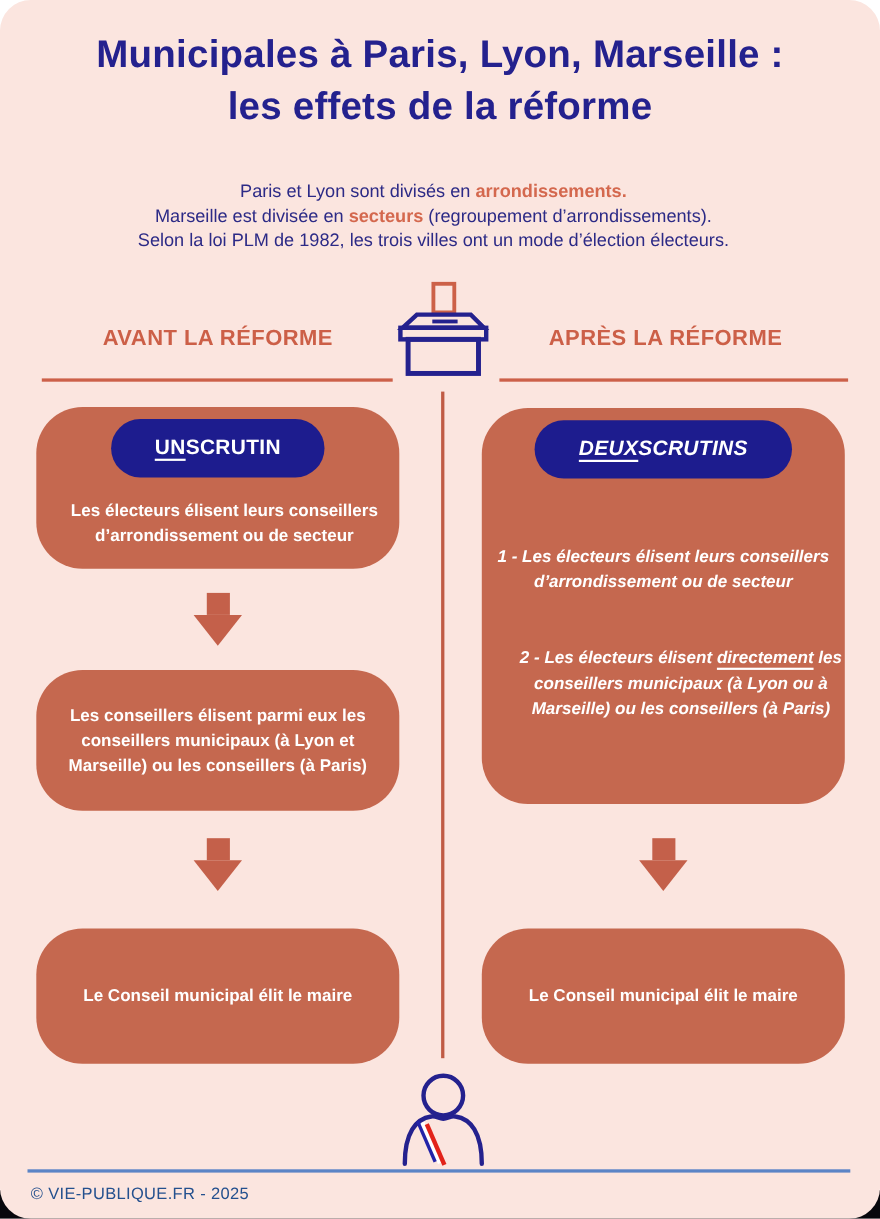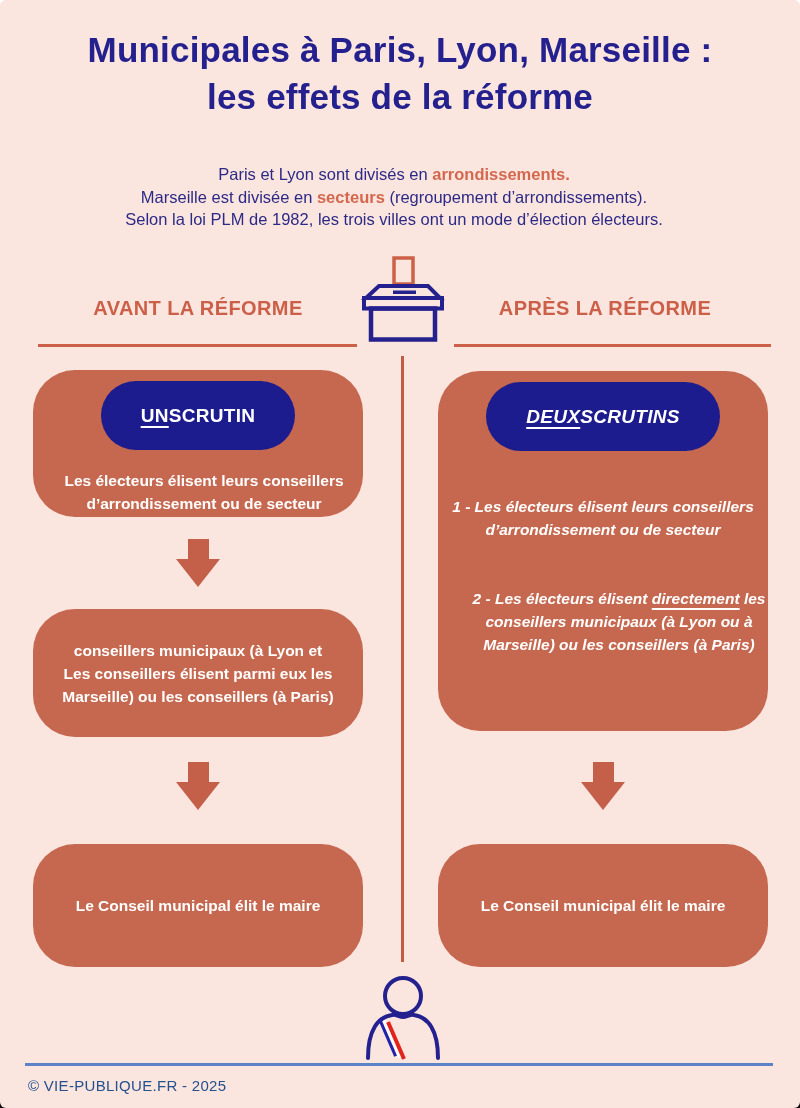--- a/index.html
+++ b/index.html
@@ -3,21 +3,21 @@
 <meta charset="utf-8">
 <style>
   html,body{margin:0;padding:0;}
   body{
     width:800px;height:1108px;position:relative;overflow:hidden;
     background:#ffffff;font-family:"Liberation Sans",sans-serif;
   }
   .bottom-outside{position:absolute;left:0;bottom:0;width:800px;height:26px;background:#07070c;}
   .page{
     position:absolute;left:0;top:0;width:800px;height:1108px;
-    background:#fbe5df;border-radius:6px;overflow:hidden;z-index:1;
+    background:#fbe5df;border-radius:28px;overflow:hidden;z-index:1;
   }
   .title{
     position:absolute;top:26px;left:0;width:800px;margin:0;text-align:center;
     color:#24218e;font-size:35px;line-height:47px;font-weight:bold;letter-spacing:.2px;
   }
   .intro{
     position:absolute;top:163px;left:0;width:788px;margin:0;text-align:center;
     color:#2c2a86;font-size:16.5px;line-height:22.5px;font-weight:400;
   }
   .intro .accent{color:#d4684e;font-weight:bold;}
@@ -45,21 +45,21 @@
   .c3{left:33px;top:844px;height:123px;display:flex;align-items:center;justify-content:center;}
   .ctall{left:438px;top:371px;height:360px;font-style:italic;}
   .c4{left:438px;top:844px;height:123px;display:flex;align-items:center;justify-content:center;}
   .c1 .card-text{margin-top:19px;padding-left:12px;}
   .ctall .card-text{position:absolute;left:0;width:330px;}
   .ctall .p1{top:124px;}
   .ctall .p2{top:216px;margin-left:16px;}
 
   .badge-row{text-align:center;margin-top:11px;}
   .badge{
-    display:inline-flex;align-items:center;justify-content:center;height:69px;
+    display:inline-flex;align-items:center;justify-content:center;height:53px;
     padding:0 40px;background:#1d1c8e;border-radius:999px;color:#fff;
     font-size:19px;font-weight:bold;letter-spacing:.3px;
   }
   .ul{text-decoration:underline;text-underline-offset:4px;text-decoration-thickness:2px;}
 
   .arrow{position:absolute;width:330px;display:flex;flex-direction:column;align-items:center;}
   .arrow .stem{width:21px;height:20px;background:#c4604a;}
   .arrow .head{width:0;height:0;border-left:22px solid transparent;border-right:22px solid transparent;border-top:28px solid #c4604a;}
   .a1{left:33px;top:539px;}
   .a2{left:33px;top:762px;}
@@ -114,22 +114,22 @@
     </p>
   </div>
 
   <div class="arrow a1">
       <div class="stem"></div>
       <div class="head"></div>
     </div>
 
   <div class="card c2">
     <p class="card-text">
+      <span class="line">Les conseillers élisent parmi eux les</span>
       <span class="line">conseillers municipaux (à Lyon et</span>
-      <span class="line">Les conseillers élisent parmi eux les</span>
       <span class="line">Marseille) ou les conseillers (à Paris)</span>
     </p>
   </div>
 
   <div class="arrow a2">
       <div class="stem"></div>
       <div class="head"></div>
     </div>
 
   <div class="card c3">

